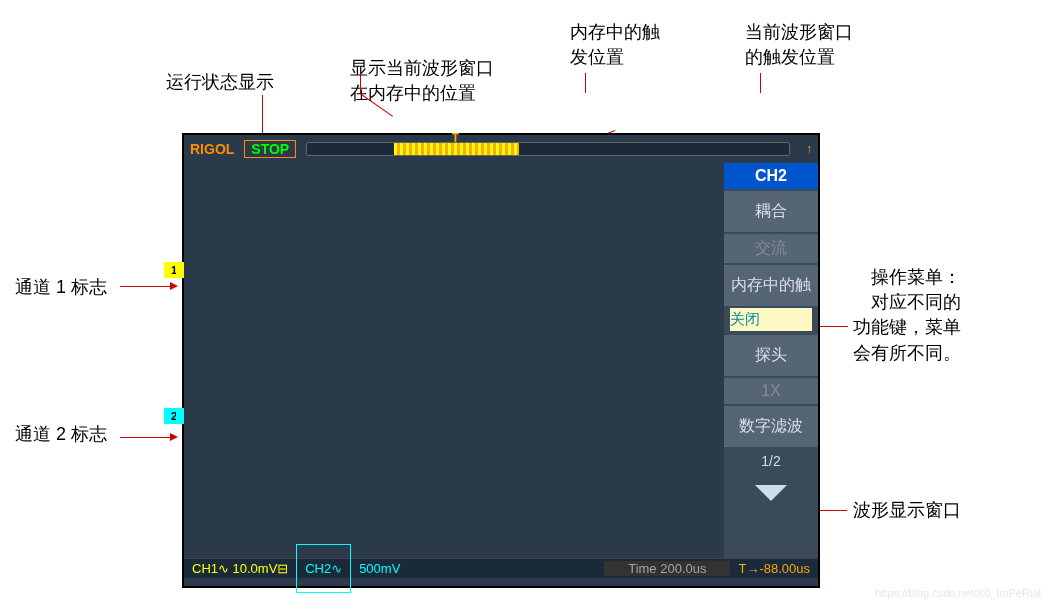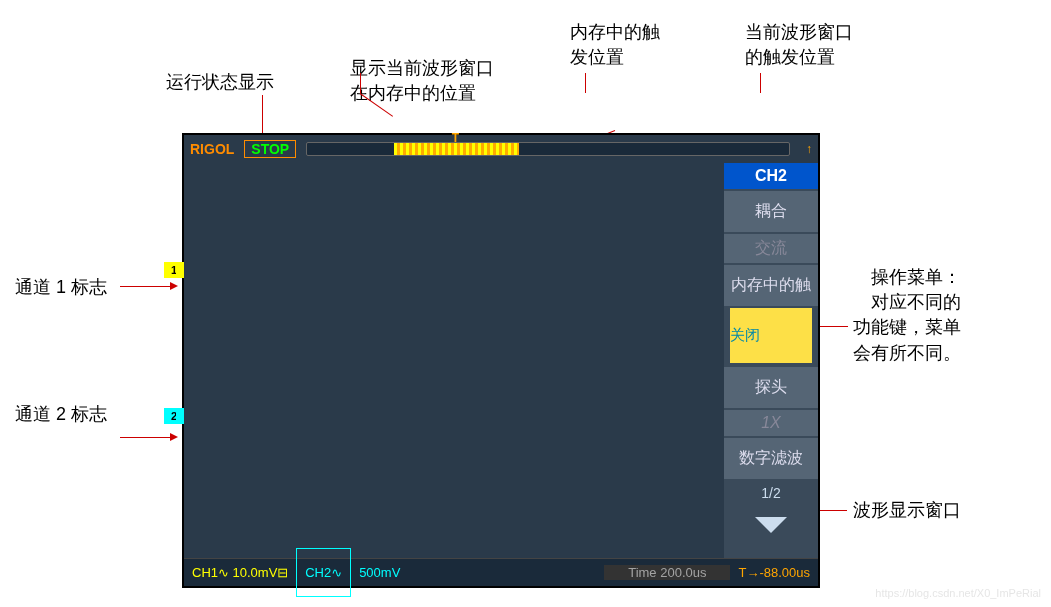--- a/index.html
+++ b/index.html
@@ -19,35 +19,35 @@
   .mem-window { position: absolute; left: 18%; width: 26%; height: 100%; background: repeating-linear-gradient(90deg,#ff0,#ff0 3px,#fa0 3px,#fa0 6px); }
   .mem-trigger-t { position: absolute; left: 30%; top: -12px; color: #ffa500; font-size: 12px; font-weight: bold;}
   .trig-info { color: #ffa500; font-size: 12px; padding: 0 6px; }
   
   .scope-body { display: flex; height: calc(100% - 56px); }
   .waveform-area { flex: 1; background: #000; position: relative; margin: 2px 0 2px 2px; overflow: hidden; }
   .side-menu { width: 94px; background: #3a4a5a; display: flex; flex-direction: column; }
   .menu-header { background: #0055cc; color: #fff; text-align: center; padding: 4px 0; font-size: 16px; font-weight: bold; }
   .menu-item { background: #556575; color: #dde; text-align: center; padding: 10px 0; font-size: 16px; margin-top: 2px; }
   .menu-item.dim { color: #889; }
-  .menu-value { background: #fde047; color: #0088aa; font-size: 15px; padding: 18px 0; margin: 2px 6px; }
+  .menu-value { background: #fef9c3; color: #0088aa; font-size: 15px; padding: 2px 0; margin: 2px 6px; }
   .menu-page { color: #cde; text-align: center; font-size: 14px; padding: 6px 0; }
   .menu-arrow { text-align: center; padding: 6px 0; }
   
   .grid-line-v { position: absolute; top:0; bottom:0; border-left: 1px dotted #555; }
   .grid-center-v { position: absolute; top:0; bottom:0; left:50%; border-left: 1px dashed #888; }
   
   .ch-marker { position: absolute; left: -20px; width: 20px; height: 16px; font-size: 11px; font-weight:bold; display:flex; align-items:center; justify-content:center; }
   .ch1-marker { background: #ffff00; color:#000; top: 25%; }
   .ch2-marker { background: #00ffff; color:#000; top: 62%; }
   .ch-marker::after { content:''; position:absolute; right:-8px; border:8px solid transparent; }
   .ch1-marker::after { border-left-color:#ffff00; }
   .ch2-marker::after { border-left-color:#00ffff; }
   
-  .scope-footer { height: 28px; display:flex; align-items:center; background:#1a2a3a; border-top:1px solid #444;}
+  .scope-footer { height: 20px; display:flex; align-items:center; background:#1a2a3a; border-top:1px solid #444;}
   .foot-ch1 { color: #ffff00; font-size: 13px; padding: 0 8px; }
   .foot-ch2 { color: #00ffff; font-size: 13px; padding: 16px 8px; border:1px solid #00ffff;}
   .foot-ch2-val { color: #00ffff; font-size: 13px; padding: 0 8px; }
   .foot-time { color: #a3a3a3; font-size: 13px; padding: 0 24px; background:#333;}
   .foot-trig { color: #ffa500; font-size: 13px; padding: 0 8px; }
   
   svg.wave { position:absolute; top:0; left:0; width:100%; height:100%; }
   
   .watermark { position:absolute; right:10px; bottom:8px; color:#ccc; font-size:11px; opacity:0.5;}
 </style>
@@ -56,21 +56,21 @@
 
 <div class="annotation" style="left:166px; top:70px;">运行状态显示</div>
 <div class="annotation" style="left:350px; top:20px; white-space:pre;margin-top:36px;">显示当前波形窗口
 在内存中的位置</div>
 <div class="annotation" style="left:570px; top:20px; white-space:pre;">内存中的触
 发位置</div>
 <div class="annotation" style="left:745px; top:20px; white-space:pre;">当前波形窗口
 的触发位置</div>
 
 <div class="annotation" style="left:15px; top:275px;">通道 1 标志</div>
-<div class="annotation" style="left:15px; top:402px;">通道 2 标志</div>
+<div class="annotation" style="left:15px; top:422px;">通道 2 标志</div>
 
 <div class="annotation" style="left:853px; top:265px; white-space:pre;text-align:right;">操作菜单：
 对应不同的
 功能键，菜单
 会有所不同。</div>
 <div class="annotation" style="left:853px; top:498px;">波形显示窗口</div>
 
 <div class="pointer-line-v" style="left:262px; top:95px; height:40px;"></div>
 
 <div class="pointer-line-v" style="left:360px; top:73px; height:20px;"></div>
@@ -133,21 +133,21 @@
       </div>
     </div>
 
     <div class="side-menu">
       <div class="menu-header">CH2</div>
       <div class="menu-item">耦合</div>
       <div class="menu-item dim" style="padding:4px 0;">交流</div>
       <div class="menu-item">内存中的触</div>
       <div class="menu-value">关闭</div>
       <div class="menu-item">探头</div>
-      <div class="menu-item dim" style="padding:4px 16px;font-style:italic;">1X</div>
+      <div class="menu-item dim" style="padding:4px 16px;">1X</div>
       <div class="menu-item">数字滤波</div>
       <div class="menu-page">1/2</div>
       <div class="menu-arrow">
         <svg width="40" height="24">
             <path d="M4 4 L36 4 L20 20 Z" fill="#cde"></path>
           </svg>
       </div>
     </div>
   </div>
 

